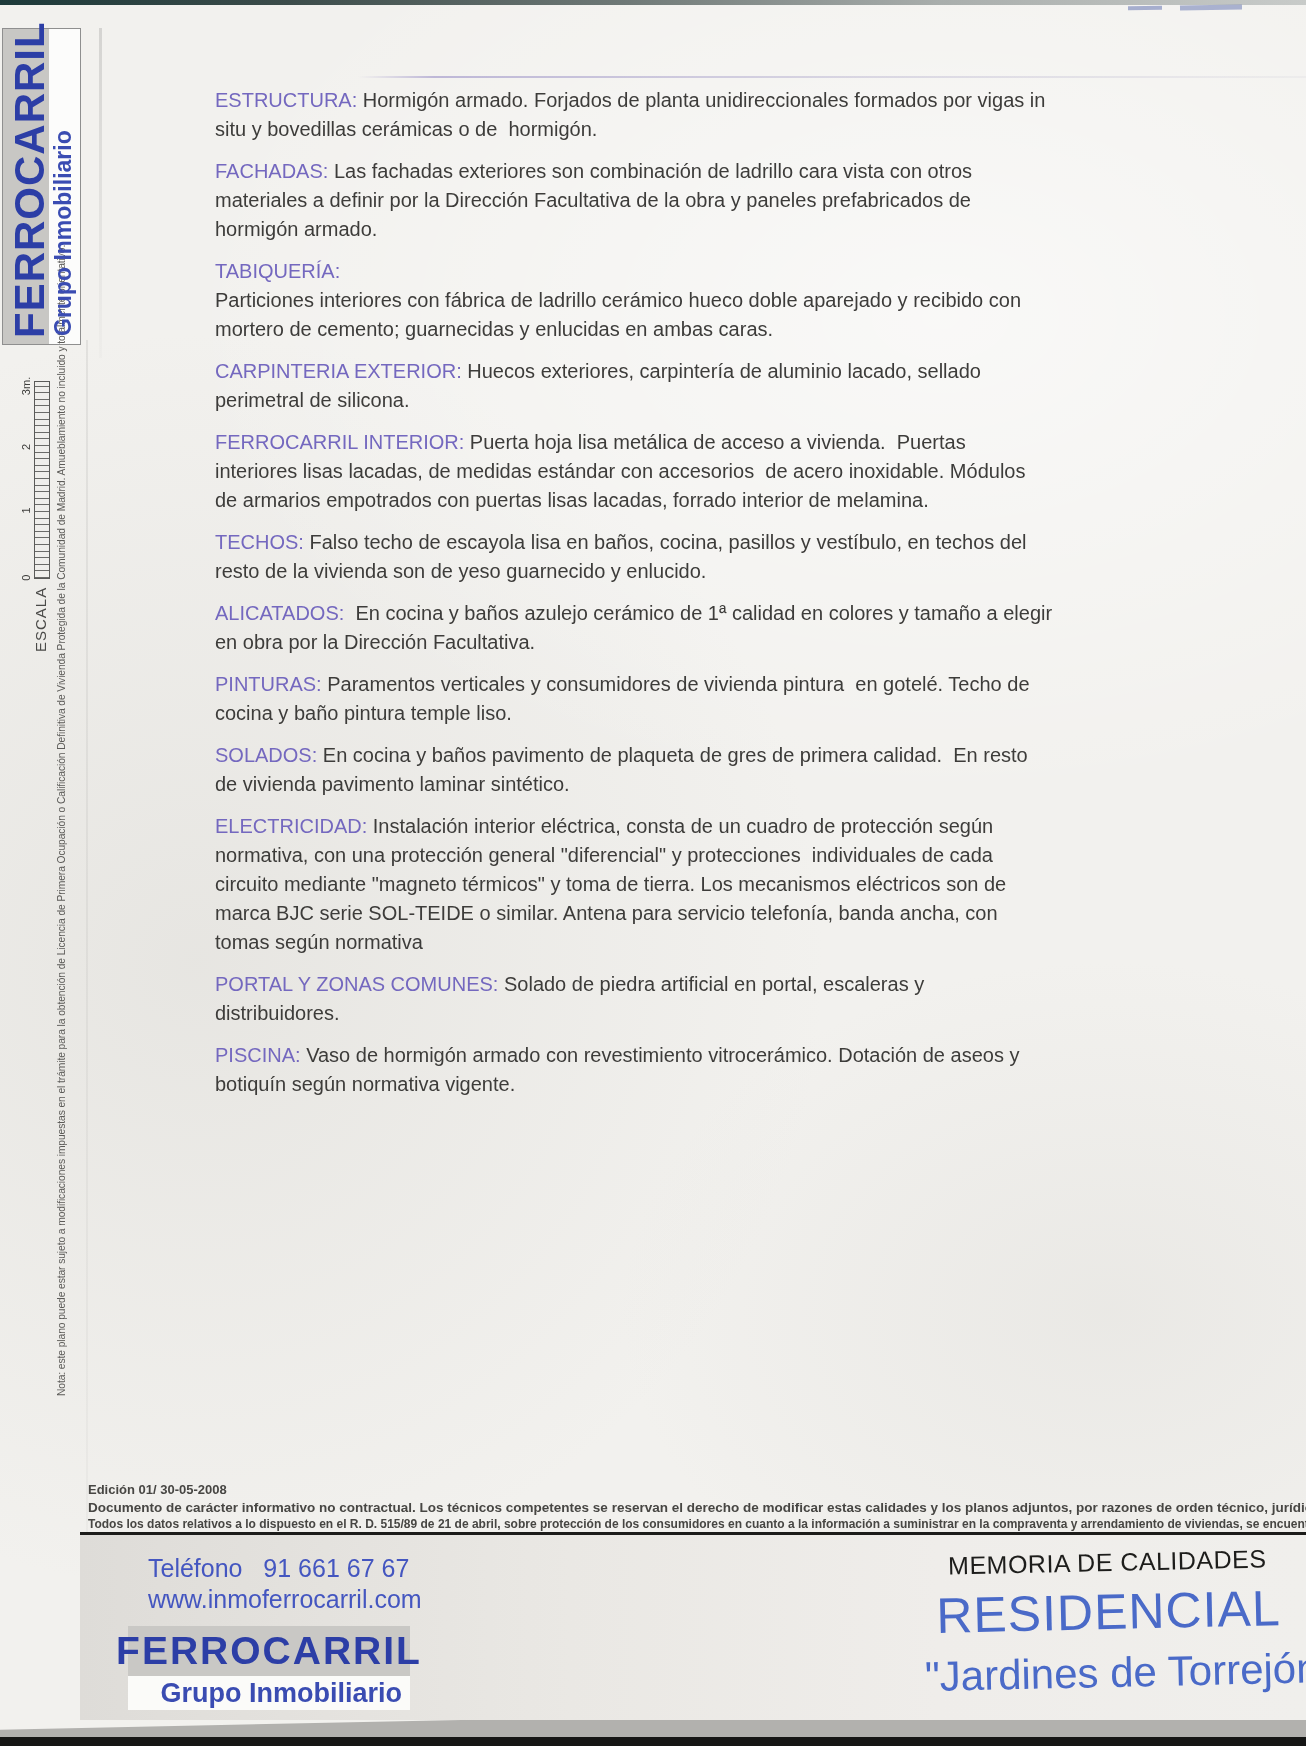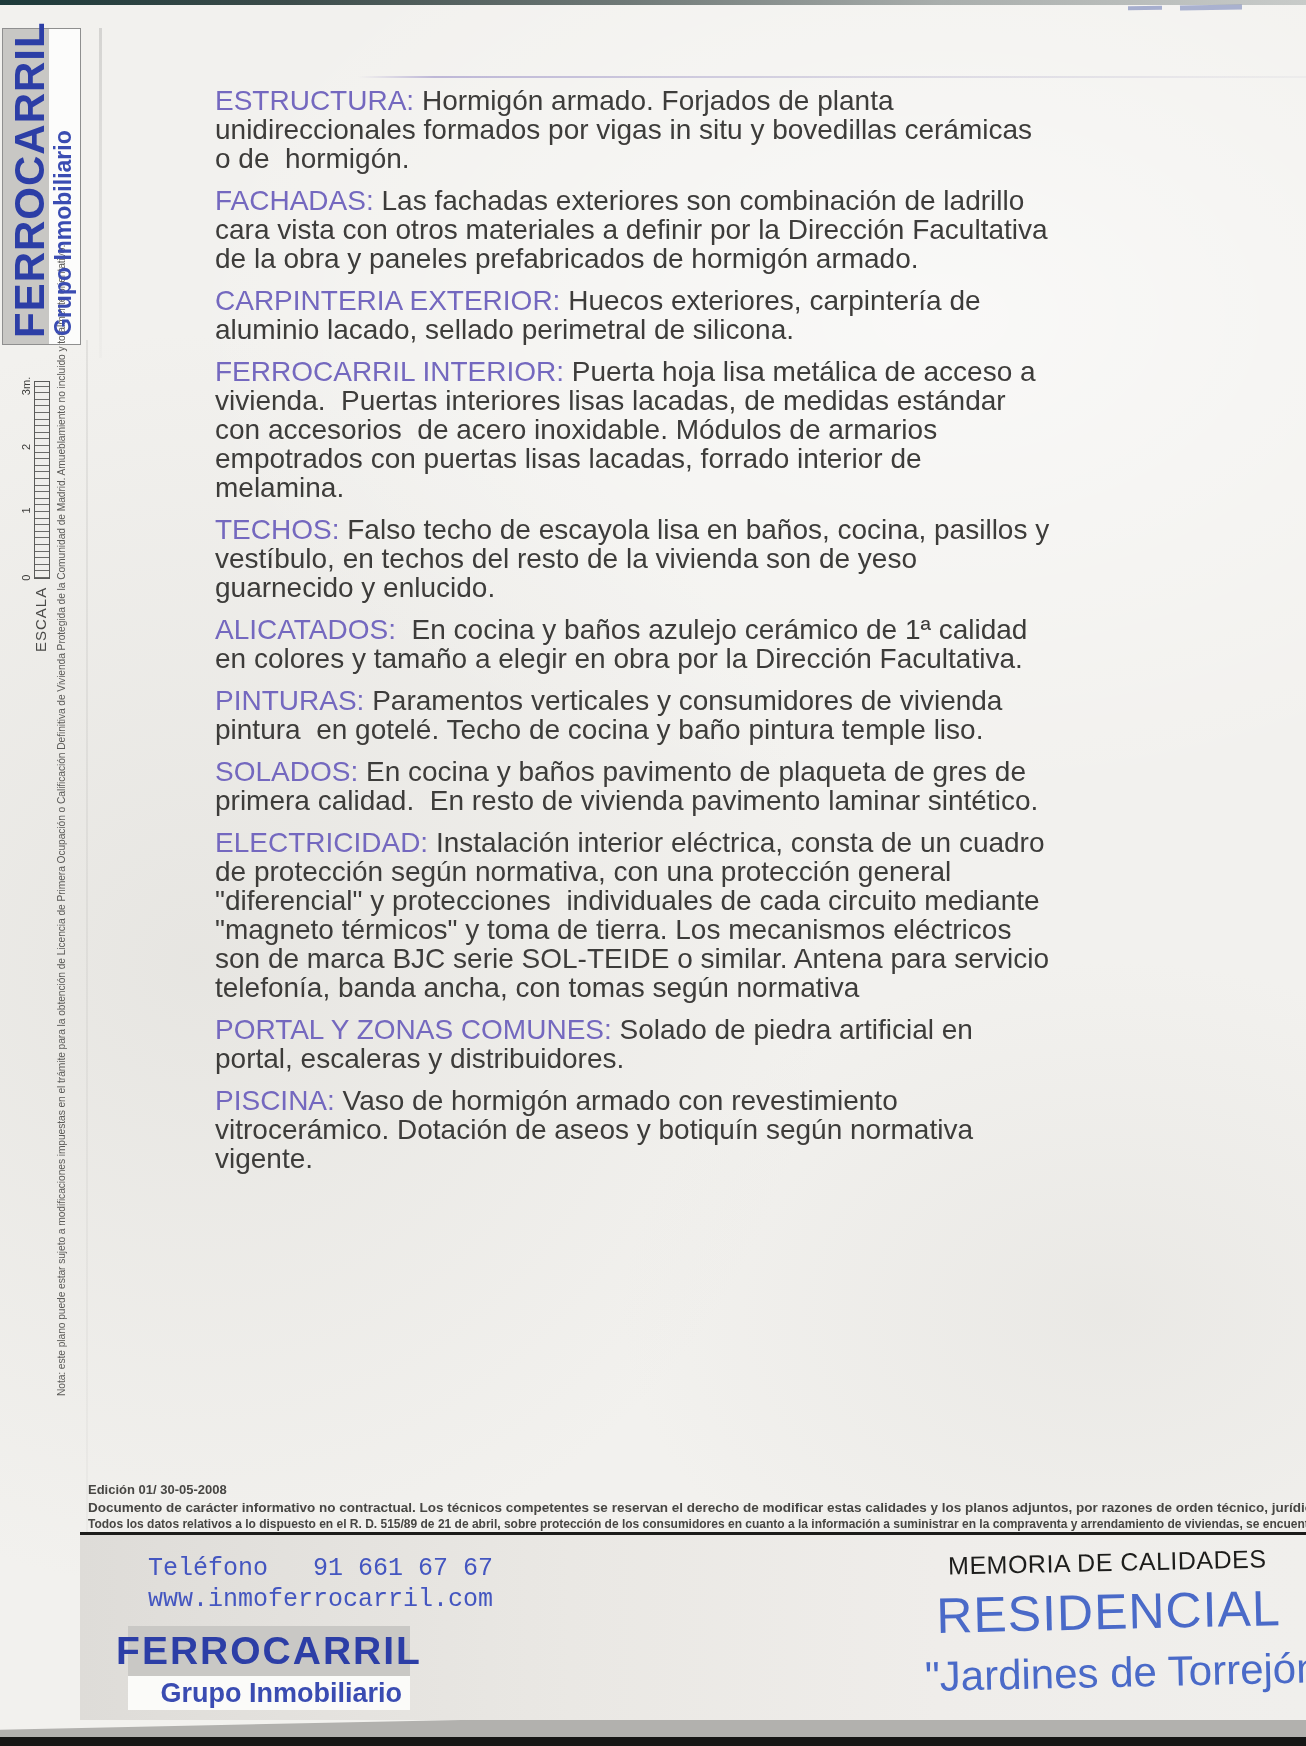--- a/index.html
+++ b/index.html
@@ -50,35 +50,35 @@
   .ruler-bar{position:absolute;left:0;right:0;bottom:0;height:14px;border:1px solid #5a5a58;background:
       repeating-linear-gradient(to right,#6a6a68 0 1px,transparent 1px 6.6px),
       linear-gradient(#efeeeb,#efeeeb);}
 
   
   .side-note{position:absolute;left:56px;top:1396px;width:1064px;transform:rotate(-90deg);
     transform-origin:0 0;font-size:10.3px;color:#5c5b58;letter-spacing:-0.1px;white-space:nowrap;z-index:4;}
 
   
   .content{position:absolute;left:215px;top:86px;width:838px;z-index:4;
-    font-size:28px;line-height:29px;color:#3d3c3a;}
+    font-size:20px;line-height:29px;color:#3d3c3a;}
   .content p.section{margin:0 0 13px 0;white-space:pre-wrap;}
   .content .heading{color:#7468bf;}
 
   
   .footnote{position:absolute;left:88px;top:1482px;width:1190px;z-index:4;color:#474643;font-weight:bold;}
   .fn-edition{font-size:13px;margin:0 0 3px 0;}
   .fn-line1{font-size:13.5px;margin:0 0 2px 0;white-space:nowrap;}
   .fn-line2{font-size:12px;margin:0;white-space:nowrap;}
   .footer-rule{position:absolute;left:80px;right:0;top:1532px;height:3px;background:#1c1c1a;z-index:4;}
 
   
   .footer-band{position:absolute;left:80px;right:0;top:1535px;height:185px;z-index:3;
     background:linear-gradient(to right,#dedcd8,#eae8e4 40%,#efedea 70%,#f0efec);}
-  .phone-block{position:absolute;left:148px;top:1553px;z-index:4;color:#4456c0;font-size:25px;line-height:31px;white-space:pre;font-family:Liberation Mono, monospace;}
+  .phone-block{position:absolute;left:148px;top:1553px;z-index:4;color:#4456c0;font-size:25px;line-height:31px;white-space:pre;}
   .logo-gray{position:absolute;left:128px;top:1626px;width:282px;height:50px;background:#c9c8c5;z-index:4;
     display:flex;align-items:center;justify-content:center;}
   .logo-gray span{color:#2c3ea6;font-weight:bold;font-size:39px;letter-spacing:2px;}
   .logo-white{position:absolute;left:128px;top:1676px;width:282px;height:34px;background:#fbfbf9;z-index:4;
     display:flex;align-items:center;justify-content:flex-end;padding-right:8px;box-sizing:border-box;}
   .logo-white span{color:#3a4cb2;font-weight:600;font-size:27px;}
 
   .project-block{position:absolute;left:922px;top:1548px;width:370px;z-index:4;text-align:center;
     transform:rotate(-1.3deg);transform-origin:50% 0;}
   .doc-type{font-size:25px;color:#1d1d1b;letter-spacing:0.5px;margin:0;}
@@ -116,20 +116,21 @@
       <span class="ruler-num n3">3m.</span>
       <div class="ruler-bar"></div>
     </div>
   </div>
 
   <div class="side-note">Nota: este plano puede estar sujeto a modificaciones impuestas en el trámite para la obtención de  Licencia de Primera Ocupación o Calificación Definitiva de Vivienda Protegida de la Comunidad de Madrid. Amueblamiento no incluido y totalmente orientativo.</div>
 
   <div class="content">
       <p class="section"><span class="heading">ESTRUCTURA:</span> <span>Hormigón armado. Forjados de planta unidireccionales formados por vigas in situ y bovedillas cerámicas o de  hormigón.</span></p>
       <p class="section"><span class="heading">FACHADAS:</span> <span>Las fachadas exteriores son combinación de ladrillo cara vista con otros materiales a definir por la Dirección Facultativa de la obra y paneles prefabricados de hormigón armado.</span></p>
+      <p class="section"><span class="heading">TABIQUERÍA:</span><br><span>Particiones interiores con fábrica de ladrillo cerámico hueco doble aparejado y recibido con mortero de cemento; guarnecidas y enlucidas en ambas caras.</span></p>
       <p class="section"><span class="heading">CARPINTERIA EXTERIOR:</span> <span>Huecos exteriores, carpintería de aluminio lacado, sellado perimetral de silicona.</span></p>
       <p class="section"><span class="heading">FERROCARRIL INTERIOR:</span> <span>Puerta hoja lisa metálica de acceso a vivienda.  Puertas interiores lisas lacadas, de medidas estándar con accesorios  de acero inoxidable. Módulos de armarios empotrados con puertas lisas lacadas, forrado interior de melamina.</span></p>
       <p class="section"><span class="heading">TECHOS:</span> <span>Falso techo de escayola lisa en baños, cocina, pasillos y vestíbulo, en techos del resto de la vivienda son de yeso guarnecido y enlucido.</span></p>
       <p class="section"><span class="heading">ALICATADOS:</span> <span> En cocina y baños azulejo cerámico de 1ª calidad en colores y tamaño a elegir en obra por la Dirección Facultativa.</span></p>
       <p class="section"><span class="heading">PINTURAS:</span> <span>Paramentos verticales y consumidores de vivienda pintura  en gotelé. Techo de cocina y baño pintura temple liso.</span></p>
       <p class="section"><span class="heading">SOLADOS:</span> <span>En cocina y baños pavimento de plaqueta de gres de primera calidad.  En resto de vivienda pavimento laminar sintético.</span></p>
       <p class="section"><span class="heading">ELECTRICIDAD:</span> <span>Instalación interior eléctrica, consta de un cuadro de protección según normativa, con una protección general "diferencial" y protecciones  individuales de cada circuito mediante "magneto térmicos" y toma de tierra. Los mecanismos eléctricos son de marca BJC serie SOL-TEIDE o similar. Antena para servicio telefonía, banda ancha, con tomas según normativa</span></p>
       <p class="section"><span class="heading">PORTAL Y ZONAS COMUNES:</span> <span>Solado de piedra artificial en portal, escaleras y distribuidores.</span></p>
       <p class="section"><span class="heading">PISCINA:</span> <span>Vaso de hormigón armado con revestimiento vitrocerámico. Dotación de aseos y botiquín según normativa vigente.</span></p>
     </div>

